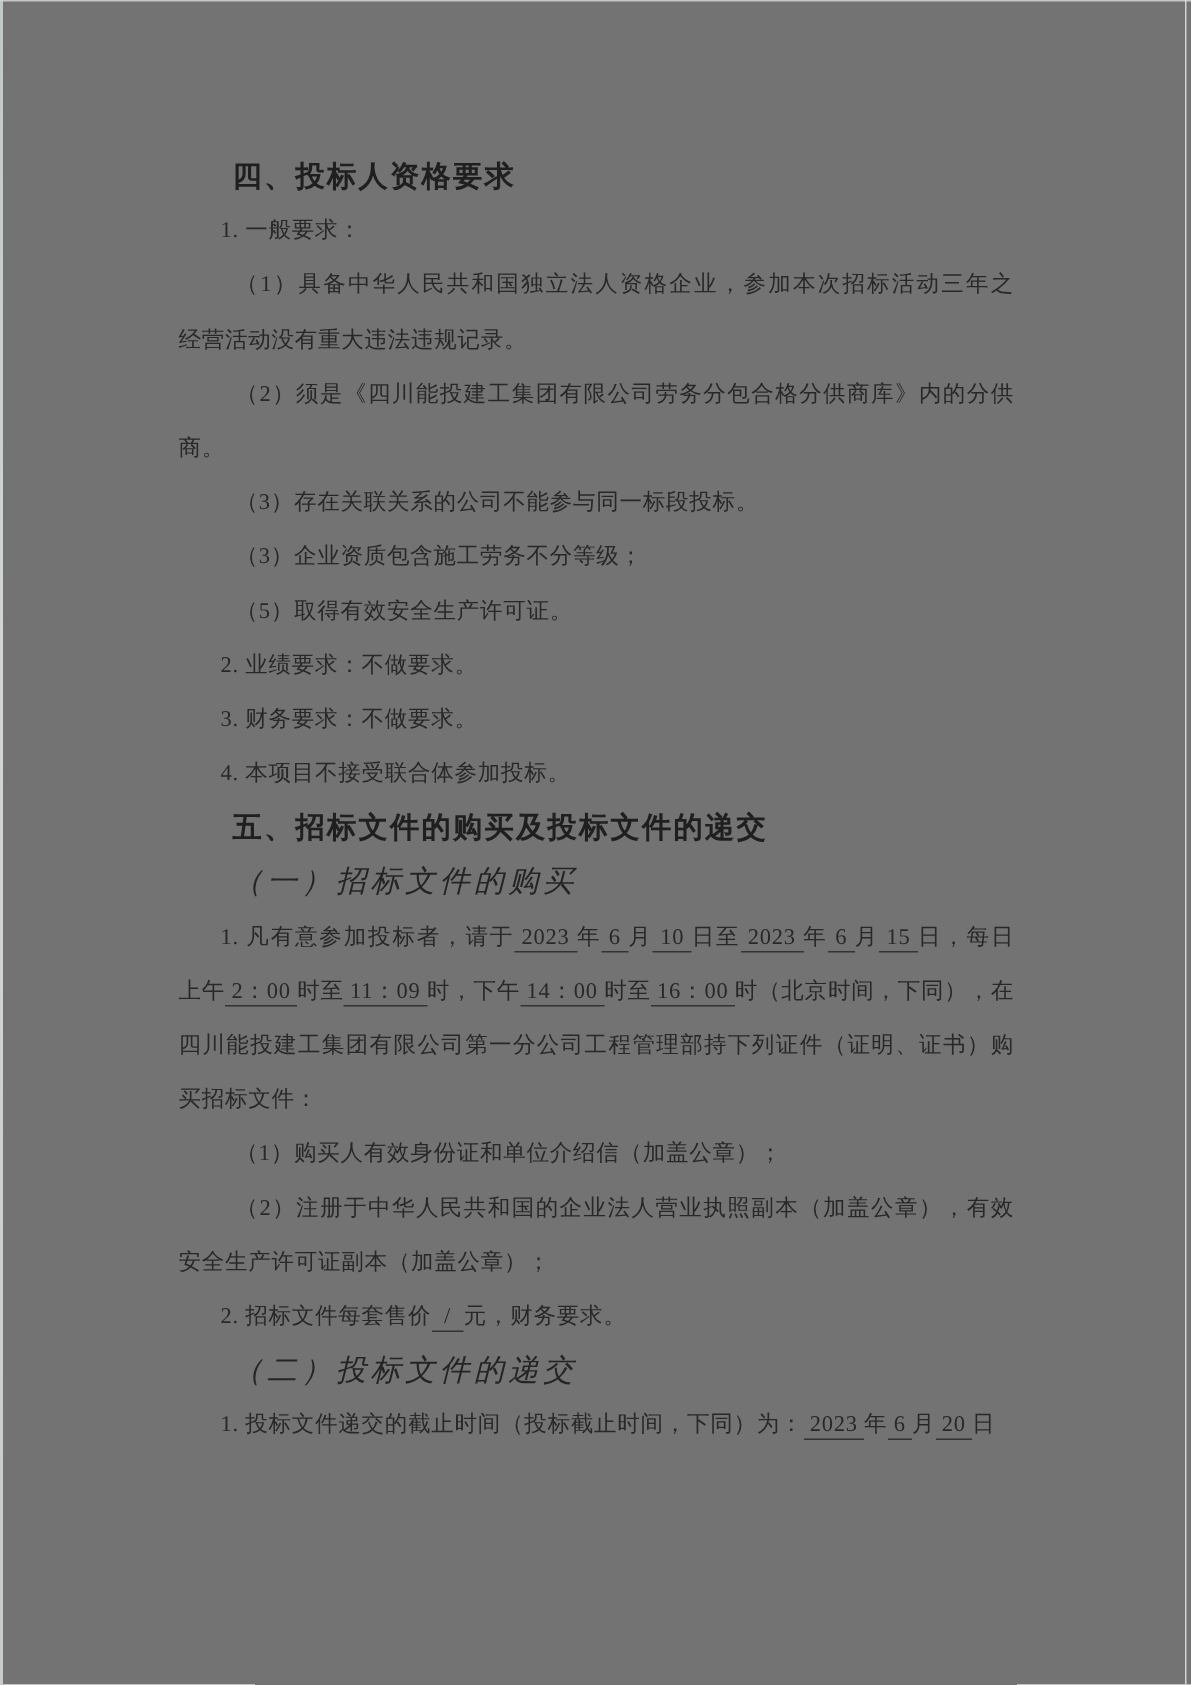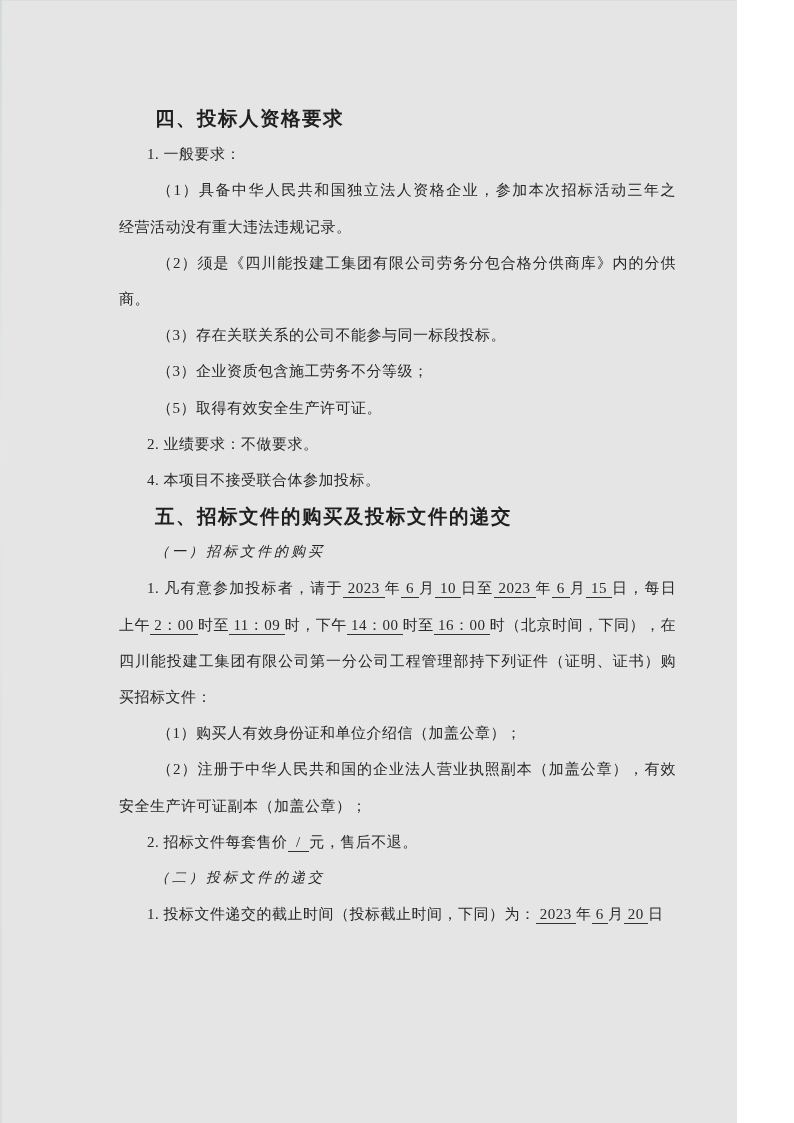--- a/index.html
+++ b/index.html
@@ -1,19 +1,19 @@
 <!DOCTYPE html>
 <html><head>
 <meta charset="utf-8">
 <style>
   html,body{margin:0;padding:0;background:#ffffff;}
   .page{
     position:relative;
-    width:737px;height:1123px;
-    background:#e5e5e5;
+    width:794px;height:1123px;
+    background:#737373;
     overflow:hidden;
     font-family:"Liberation Serif","DejaVu Serif",serif;
     color:#282828;
   }
   
   .edge-top{position:absolute;left:0;top:0;width:794px;height:1px;background:#d8dcda;opacity:.8;}
   .edge-left{position:absolute;left:0;top:0;width:2px;height:1123px;
     background:linear-gradient(180deg,#cfd8d4 0%,#e2e8e5 40%,#d6dcd9 100%);opacity:.85;}
   .edge-right{position:absolute;left:790px;top:0;width:1px;height:1123px;background:#e9ebea;opacity:.8;}
 
@@ -28,21 +28,21 @@
   .l.full{text-align:justify;text-align-last:justify;}
   .ind-none{padding-left:0;}
   .ind-num{padding-left:28px;}
   .ind-paren{padding-left:38px;}
   .ind-head{padding-left:36px;}
   .h1{
     font-family:"Liberation Sans","DejaVu Sans",sans-serif;
     font-weight:bold;font-size:19.5px;letter-spacing:1.5px;color:#1f1f1f;
   }
   .kai{
-    font-style:italic;font-size:14px;letter-spacing:3px;color:#242424;
+    font-style:italic;font-size:20px;letter-spacing:3px;color:#242424;
   }
   .u{
     border-bottom:1.5px solid #333333;
     padding-bottom:1px;
     margin-top:41px;
   }
 </style>
 </head>
 <body>
 
@@ -54,27 +54,28 @@
       <div class="l h1 ind-head"><span>四、投标人资格要求</span></div>
       <div class="l body ind-num"><span>1. 一般要求：</span></div>
       <div class="l body ind-paren full"><span>（1）具备中华人民共和国独立法人资格企业，参加本次招标活动三年之内，</span></div>
       <div class="l body ind-none"><span>经营活动没有重大违法违规记录。</span></div>
       <div class="l body ind-paren full"><span>（2）须是《四川能投建工集团有限公司劳务分包合格分供商库》内的分供</span></div>
       <div class="l body ind-none"><span>商。</span></div>
       <div class="l body ind-paren"><span>（3）存在关联关系的公司不能参与同一标段投标。</span></div>
       <div class="l body ind-paren"><span>（3）企业资质包含施工劳务不分等级；</span></div>
       <div class="l body ind-paren"><span>（5）取得有效安全生产许可证。</span></div>
       <div class="l body ind-num"><span>2. 业绩要求：不做要求。</span></div>
+      <div class="l body ind-num"><span>3. 财务要求：不做要求。</span></div>
       <div class="l body ind-num"><span>4. 本项目不接受联合体参加投标。</span></div>
       <div class="l h1 ind-head"><span>五、招标文件的购买及投标文件的递交</span></div>
       <div class="l kai ind-head"><span>（一）招标文件的购买</span></div>
       <div class="l body ind-num full"><span>1. 凡有意参加投标者，请于</span><span class="u"> 2023 </span><span>年</span><span class="u"> 6 </span><span>月</span><span class="u"> 10 </span><span>日至</span><span class="u"> 2023 </span><span>年</span><span class="u"> 6 </span><span>月</span><span class="u"> 15 </span><span>日，每日</span></div>
       <div class="l body ind-none full"><span>上午</span><span class="u"> 2：00 </span><span>时至</span><span class="u"> 11：09 </span><span>时，下午</span><span class="u"> 14：00 </span><span>时至</span><span class="u"> 16：00 </span><span>时（北京时间，下同），在</span></div>
       <div class="l body ind-none full"><span>四川能投建工集团有限公司第一分公司工程管理部持下列证件（证明、证书）购</span></div>
       <div class="l body ind-none"><span>买招标文件：</span></div>
       <div class="l body ind-paren"><span>（1）购买人有效身份证和单位介绍信（加盖公章）；</span></div>
       <div class="l body ind-paren full"><span>（2）注册于中华人民共和国的企业法人营业执照副本（加盖公章），有效的</span></div>
       <div class="l body ind-none"><span>安全生产许可证副本（加盖公章）；</span></div>
-      <div class="l body ind-num"><span>2. 招标文件每套售价</span><span class="u">  /  </span><span>元，售后不退。</span></div>
+      <div class="l body ind-num"><span>2. 招标文件每套售价</span><span class="u">  /  </span><span>元，财务要求。</span></div>
       <div class="l kai ind-head"><span>（二）投标文件的递交</span></div>
       <div class="l body ind-num"><span>1. 投标文件递交的截止时间（投标截止时间，下同）为：</span><span class="u"> 2023 </span><span>年</span><span class="u"> 6 </span><span>月</span><span class="u"> 20 </span><span>日</span></div>
     </div>
 </div>
 
 </body></html>

